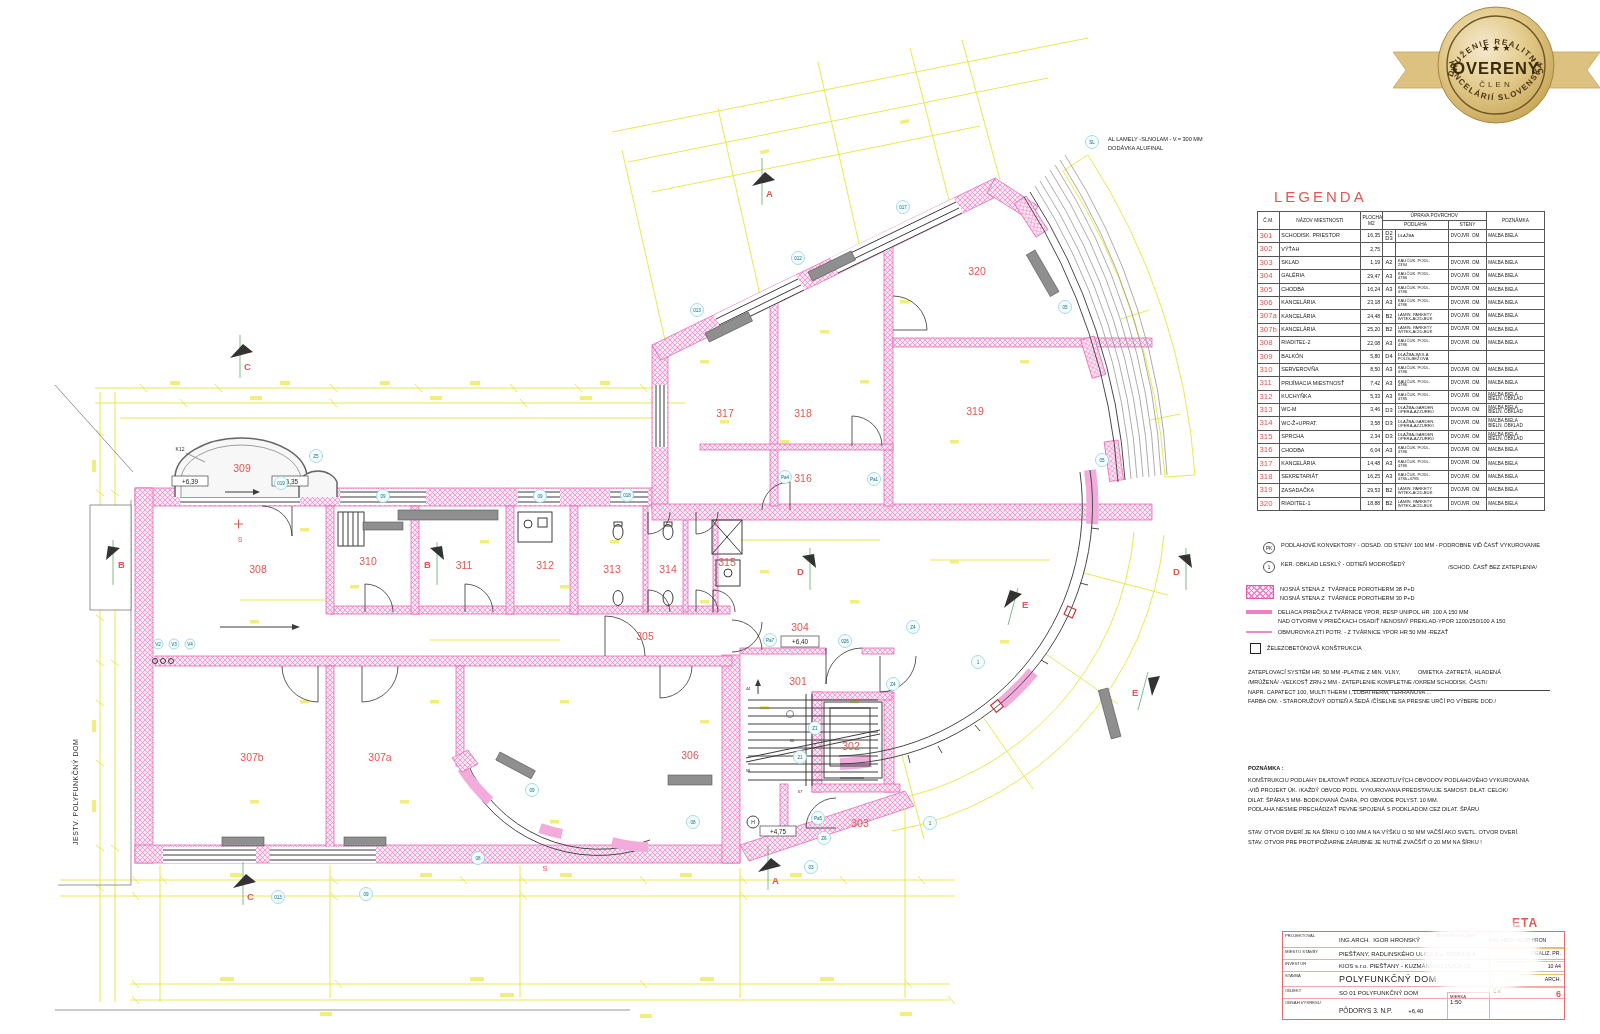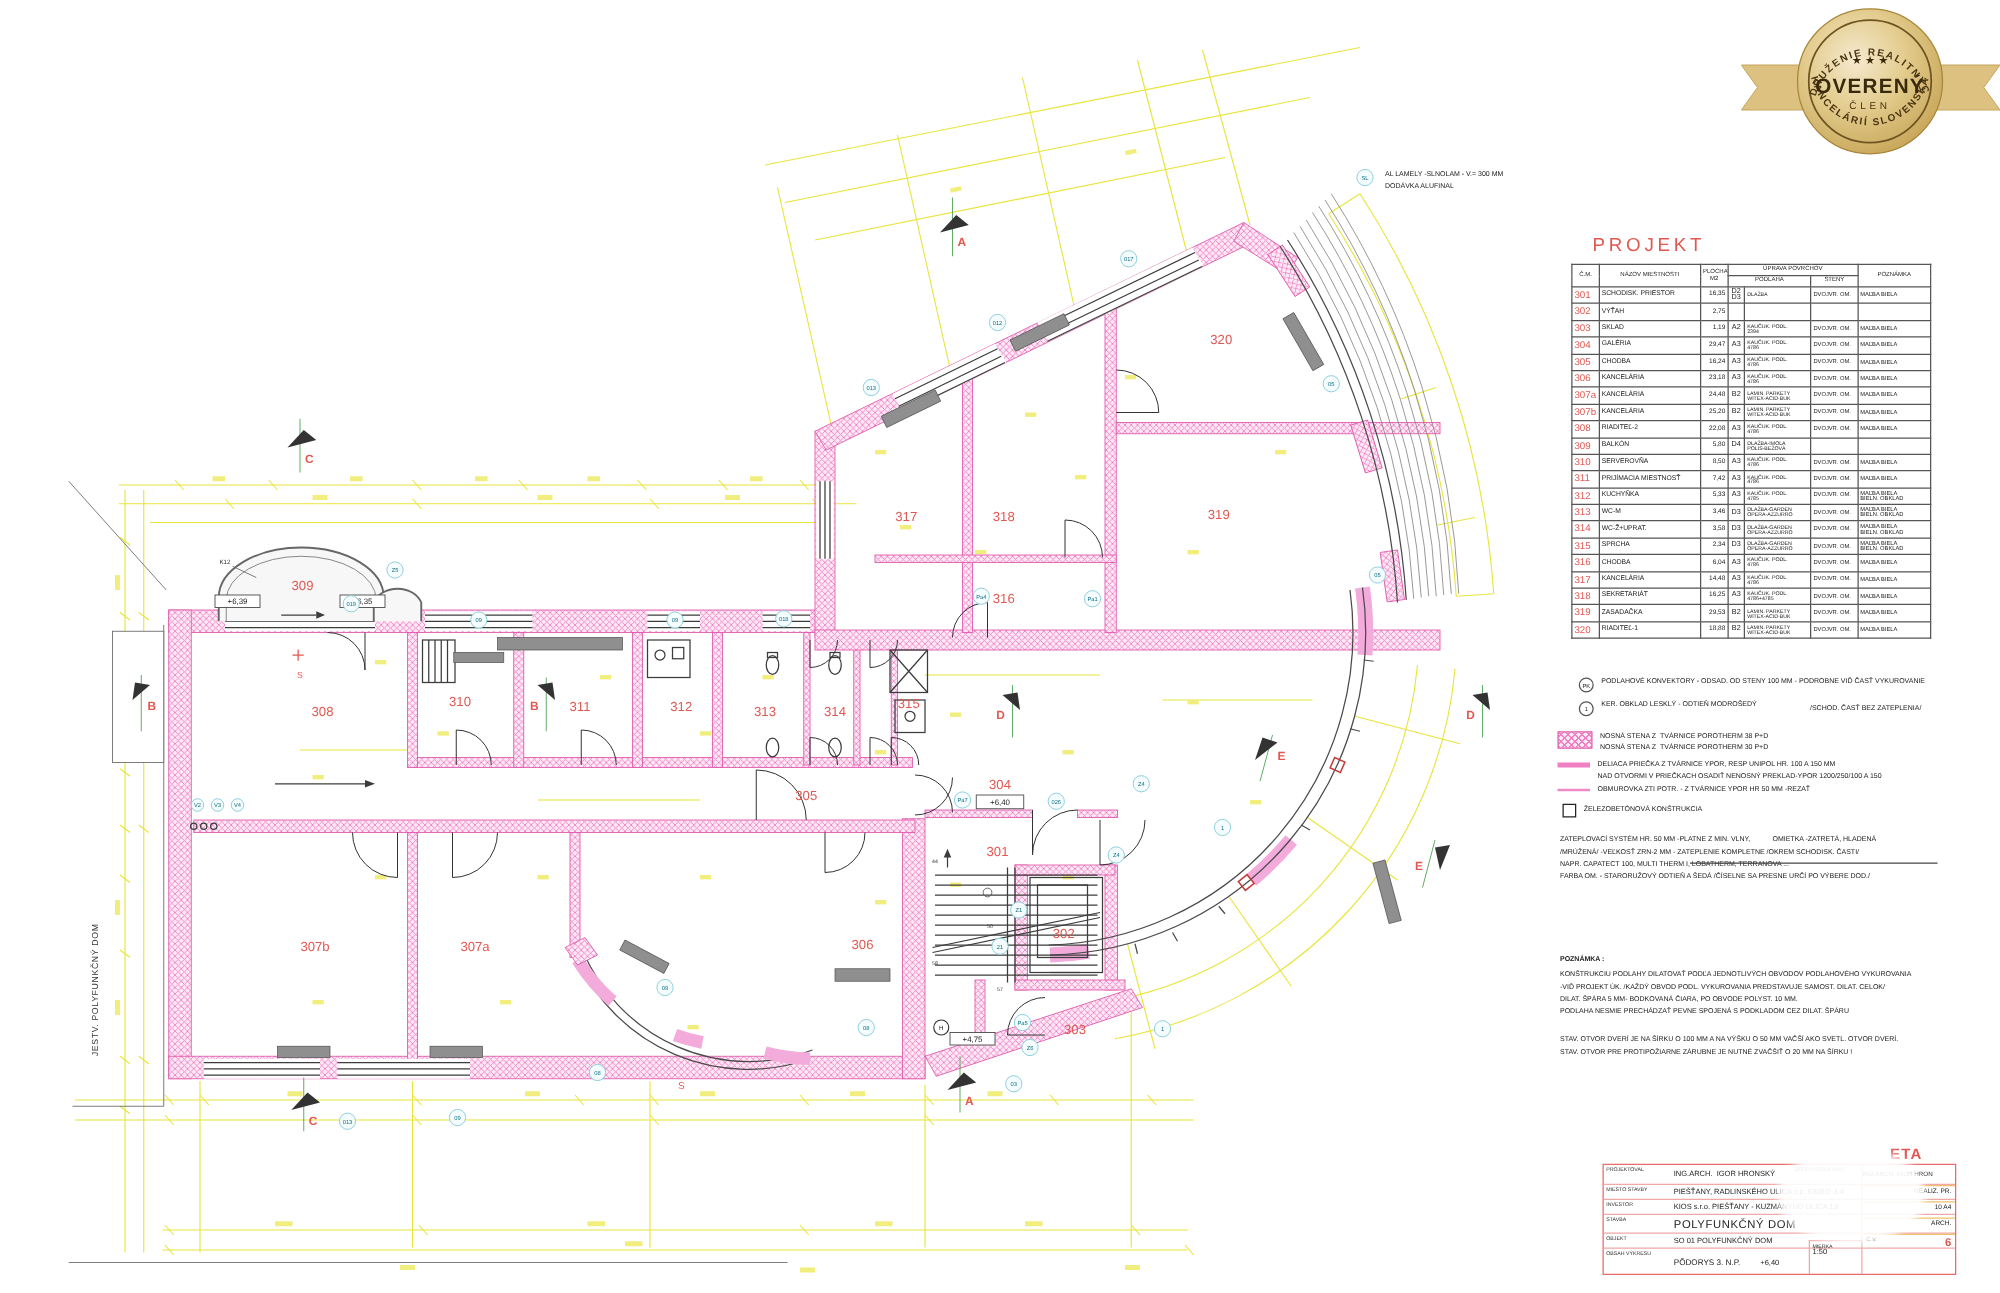--- a/index.html
+++ b/index.html
@@ -602,21 +602,21 @@
     <g class="mk" transform="translate(1092,142)">
         <circle r="6.5"></circle>
         <text y="1.8">SL</text>
       </g>
     <text x="1108" y="141" style="font-size:5.6px;fill:#222">AL LAMELY -SLNOLAM - V.= 300 MM</text>
     <text x="1108" y="150" style="font-size:5.6px;fill:#222">DODÁVKA ALUFINAL</text>
     <text transform="translate(78,845) rotate(-90)" style="font-size:7px;fill:#333;letter-spacing:.5px">JESTV. POLYFUNKČNÝ DOM</text>
   </g>
 </svg>
 
-<div class="abs legend-title" style="left:1274px;top:188px">PROJEKT</div>
+<div class="abs legend-title" style="left:1274px;top:188px">LEGENDA</div>
 
 <table class="legend abs" style="left:1257px;top:211px">
   <colgroup>
       <col style="width:21px">
       <col style="width:78px">
       <col style="width:21px">
       <col style="width:13px">
       <col style="width:51px">
       <col style="width:36px">
       <col style="width:56px">

